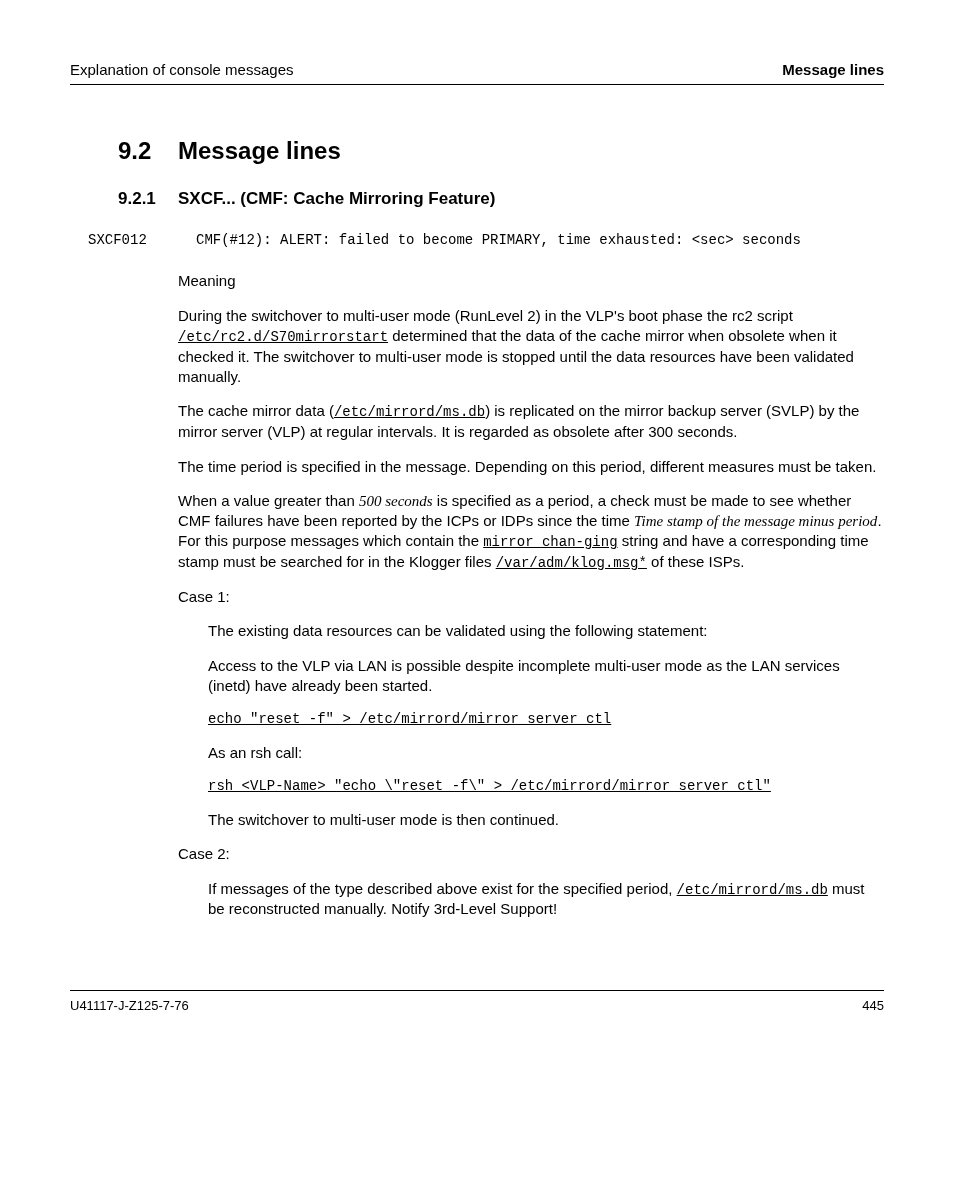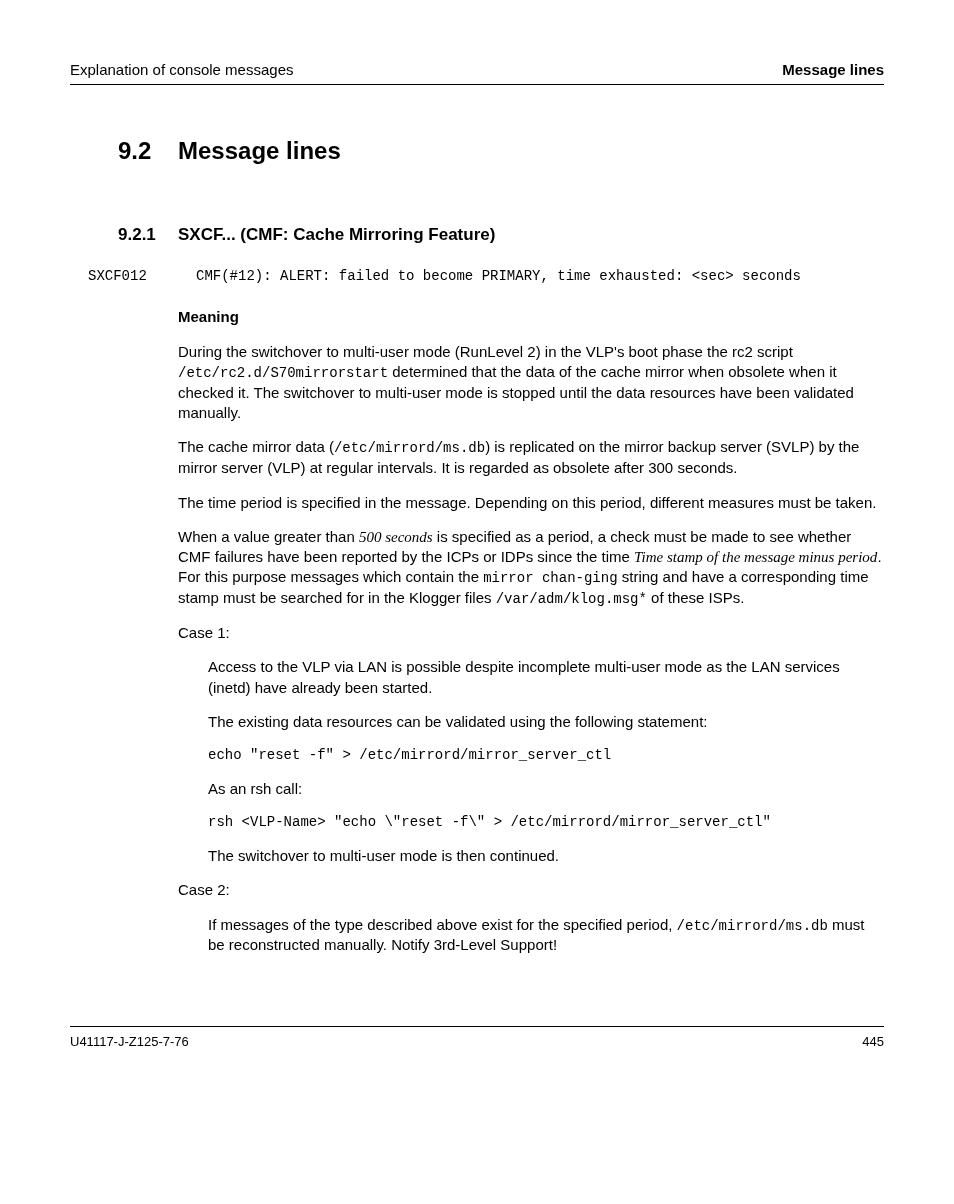--- a/index.html
+++ b/index.html
@@ -22,21 +22,21 @@
   .header-left {
     font-size: 15px;
   }
   .header-right {
     font-size: 15px;
     font-weight: bold;
   }
   h1.section-title {
     font-size: 24px;
     font-weight: bold;
-    margin: 0 0 56px 0;
+    margin: 0 0 20px 0;
   }
   h1 .num { display:inline-block; width:60px; }
   h2.subsection-title {
     font-size: 17px;
     font-weight: bold;
     margin: 0 0 20px 0;
   }
   h2 .num { display:inline-block; width:60px; }
   .content-indent {
     margin-left: 108px;
@@ -50,25 +50,25 @@
     font-family: "Courier New", monospace;
     font-size: 14px;
     width: 108px;
     flex-shrink:0;
   }
   .msg-text {
     font-family: "Courier New", monospace;
     font-size: 14px;
   }
   .label {
-    font-weight: bold;
+    font-weight: normal;
     margin-top: 8px;
   }
   p { margin: 0 0 14px 0; }
-  .mono { font-family: "Courier New", monospace; font-size: 14px; }
+  .mono { font-family: "Courier New", monospace; font-size: 14px; text-decoration: underline; }
   .ital { font-style: italic; font-family: "Times New Roman", serif; }
   .case-block { margin-left: 30px; }
   .footer {
     display:flex;
     justify-content: space-between;
     border-top: 1px solid #000;
     padding-top: 6px;
     margin-top: 70px;
     font-size: 13px;
   }
@@ -107,22 +107,22 @@
     <span>The cache mirror data (</span><span class="mono">/etc/mirrord/ms.db</span><span>) is replicated on the mirror backup server (SVLP) by the mirror server (VLP) at regular intervals. It is regarded as obsolete after 300 seconds.</span>
   </p>
   <p>The time period is specified in the message. Depending on this period, different measures must be taken.</p>
 
   <p>
     <span>When a value greater than </span><span class="ital">500 seconds</span><span> is specified as a period, a check must be made to see whether CMF failures have been reported by the ICPs or IDPs since the time </span><span class="ital">Time stamp of the message minus period</span><span>. For this purpose messages which contain the </span><span class="mono">mirror chan-ging</span><span> string and have a corresponding time stamp must be searched for in the Klogger files </span><span class="mono">/var/adm/klog.msg*</span><span> of these ISPs.</span>
   </p>
 
   <p>Case 1:</p>
   <div class="case-block">
+    <p>The existing data resources can be validated using the following statement:</p>
     <p>Access to the VLP via LAN is possible despite incomplete multi-user mode as the LAN services (inetd) have already been started.</p>
-    <p>The existing data resources can be validated using the following statement:</p>
     <p class="mono">echo "reset -f" &gt; /etc/mirrord/mirror_server_ctl</p>
     <p>As an rsh call:</p>
     <p class="mono">rsh &lt;VLP-Name&gt; "echo \"reset -f\" &gt; /etc/mirrord/mirror_server_ctl"</p>
     <p>The switchover to multi-user mode is then continued.</p>
   </div>
 
   <p>Case 2:</p>
   <div class="case-block">
     <p>
       <span>If messages of the type described above exist for the specified period, </span><span class="mono">/etc/mirrord/ms.db</span><span> must be reconstructed manually. Notify 3rd-Level Support!</span>

